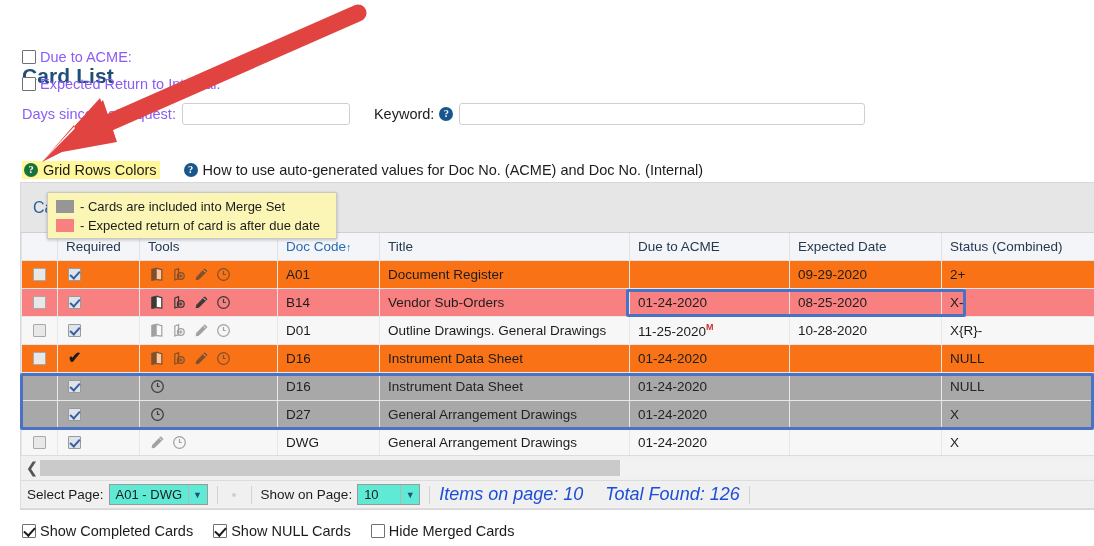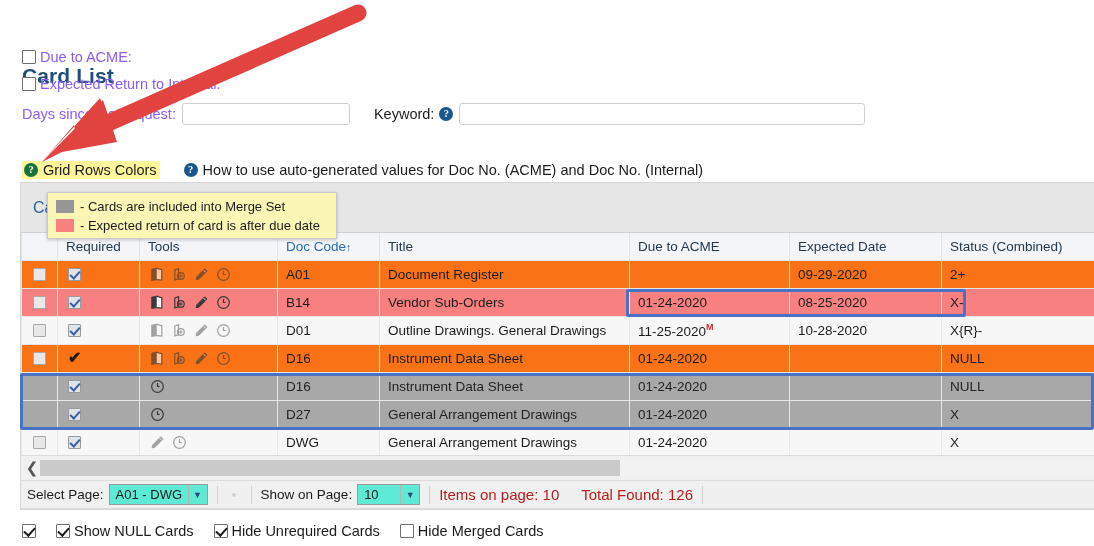--- a/index.html
+++ b/index.html
@@ -172,21 +172,21 @@
     font-size: 9px; color: #2b4a7a;
   }
   .sel-page .val { width: 78px; }
   .sel-show .val { width: 42px; }
   .pg-div { width: 1px; height: 18px; background: #d2d2d2; margin: 0 9px; }
   .spinner { width: 15px; height: 15px; position: relative; }
   .spinner i {
     position: absolute; width: 4px; height: 4px; background: #cfcfcf;
     border-radius: 50%; left: 5.5px; top: 5.5px;
   }
-  .pg-text { font-size: 15px; color: #b91c1c; white-space: nowrap; }
+  .pg-text { font-size: 18px; color: #1d4ed8; white-space: nowrap; font-style: italic; }
 
   
   .bottom-row {
     position: absolute; left: 22px; top: 523px;
     display: flex; align-items: center;
   }
   .bc { display: flex; align-items: center; margin-right: 20px; }
   .bc .bl { font-size: 14.5px; color: #1c1c1c; margin-left: 4px; white-space: nowrap; }
 
   
@@ -471,28 +471,25 @@
     <span class="pg-div"></span>
     <span class="pg-text">Items on page: 10</span>
     <span style="width:22px;"></span>
     <span class="pg-text">Total Found: 126</span>
     <span class="pg-div"></span>
   </div>
 
   <div class="bottom-row" id="bottom-row">
       <div class="bc">
         <span class="cbx checked"></span>
+        <span class="bl">Show Completed Cards</span>
       </div>
       <div class="bc">
         <span class="cbx checked"></span>
         <span class="bl">Show NULL Cards</span>
-      </div>
-      <div class="bc">
-        <span class="cbx checked"></span>
-        <span class="bl">Hide Unrequired Cards</span>
       </div>
       <div class="bc">
         <span class="cbx"></span>
         <span class="bl">Hide Merged Cards</span>
       </div>
     </div>
 
   <div class="tooltip">
     <div class="tt-line">
       <span class="tt-sw tt-gray"></span>

